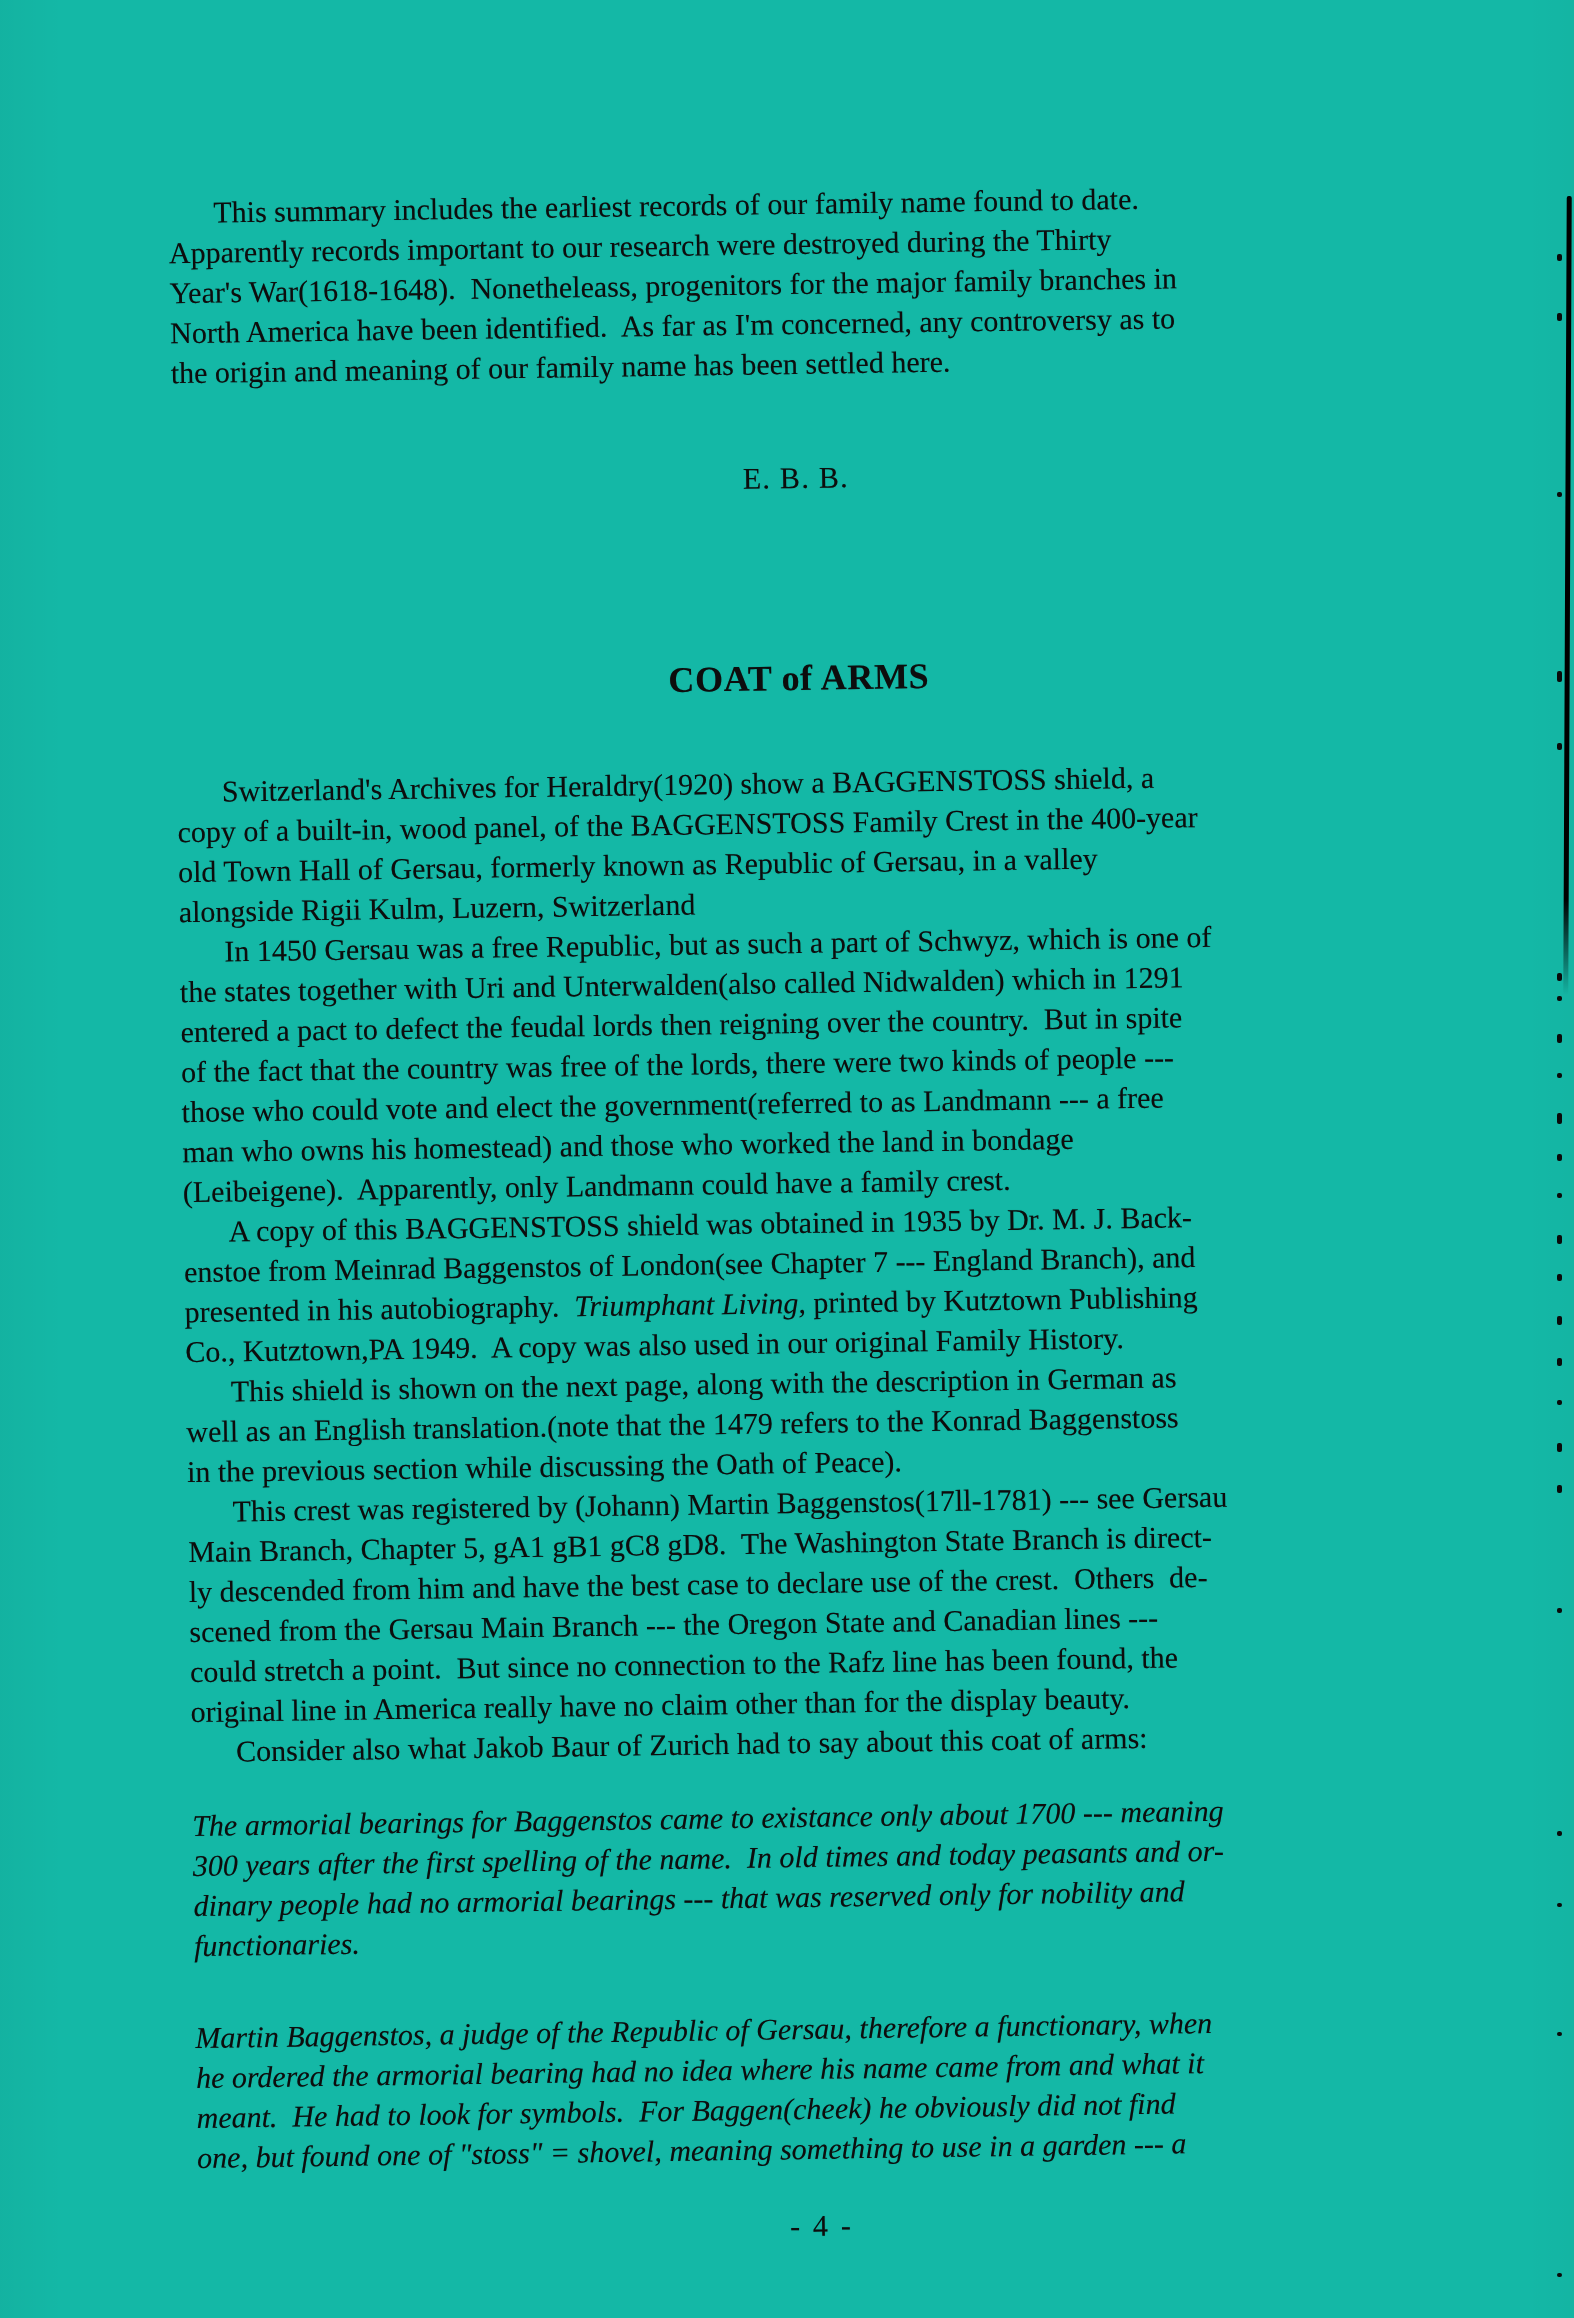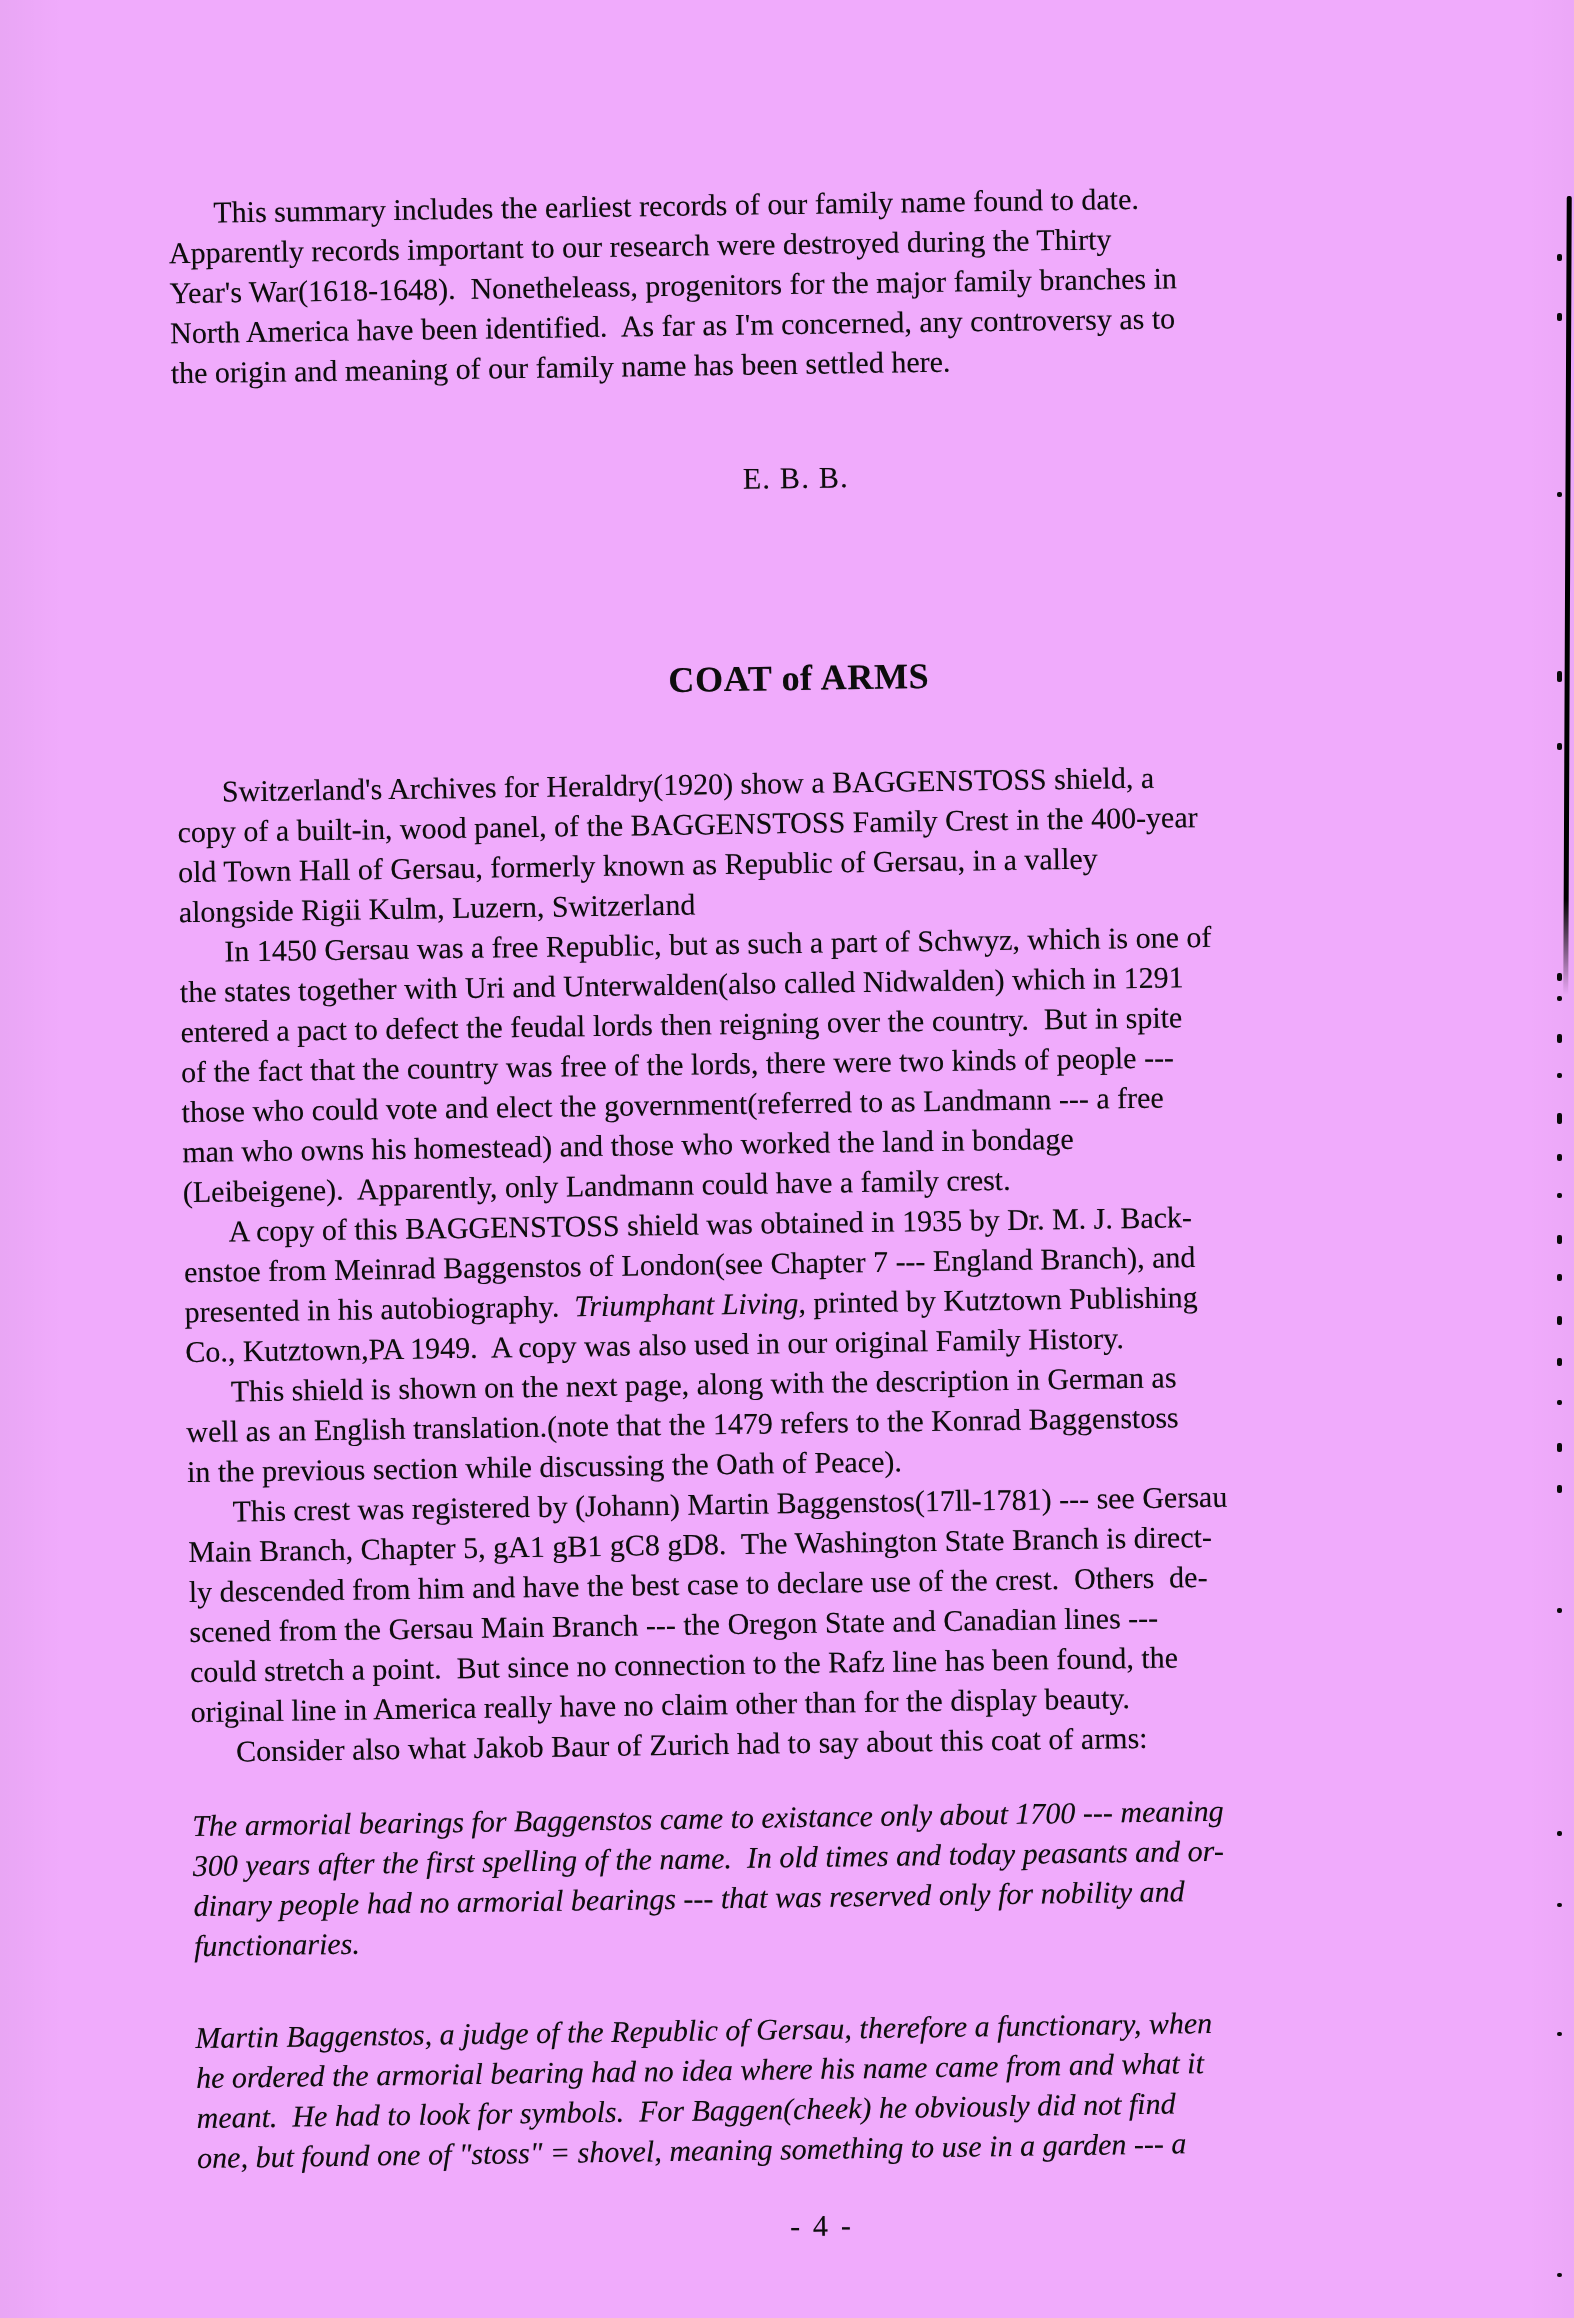--- a/index.html
+++ b/index.html
@@ -1,20 +1,20 @@
 <!DOCTYPE html>
 <html style="font-size:10.6px"><head>
 <meta charset="utf-8">
 <title>Scanned Book Page</title>
 <style>
   html,body { margin:0; padding:0; background:#e8e8e6; }
   .page {
     position:relative;
     width:1574px; height:2319px;
-    background:#f0abfc;
+    background:#14b8a6;
     overflow:hidden;
     font-family:"Liberation Serif","DejaVu Serif",serif;
     color:#0d0d0d;
   }
   
   .page::before {
     content:""; position:absolute; inset:0; pointer-events:none;
     background:
       linear-gradient(90deg, rgba(0,0,0,0.03), rgba(0,0,0,0) 4%),
       linear-gradient(270deg, rgba(0,0,0,0.02), rgba(0,0,0,0) 3%);

